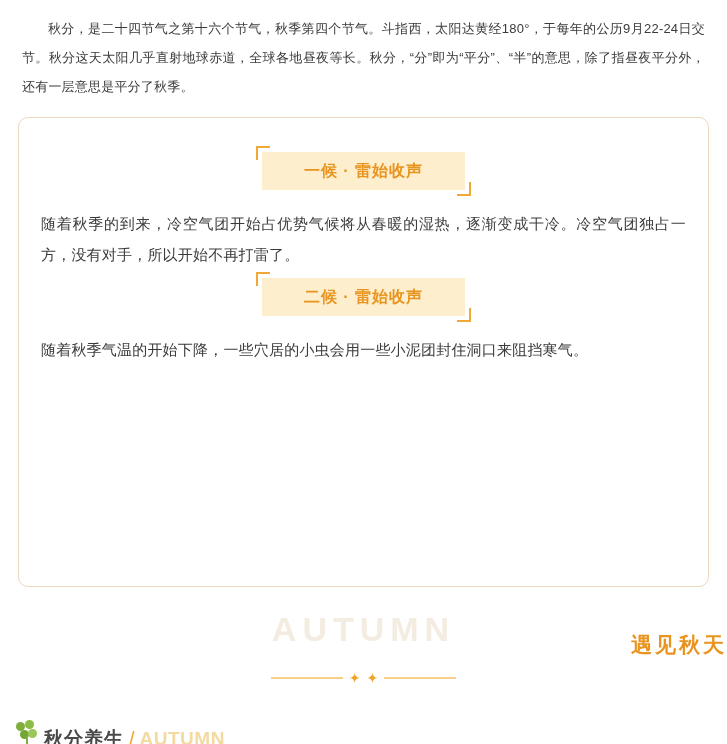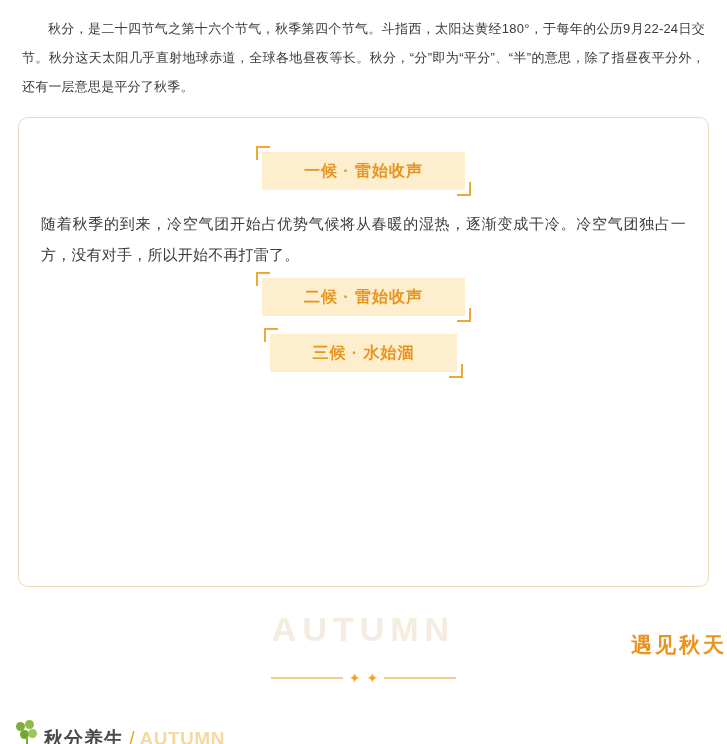--- a/index.html
+++ b/index.html
@@ -213,30 +213,24 @@
     </div>
 
     <div class="section">
       <div class="heading-wrap">
         <div class="heading">
           <span class="corner tl"></span>
           <span class="corner br"></span>
           <span>二候 · 雷始收声</span>
         </div>
       </div>
+      <p class="body-text">随着秋季气温的开始下降，一些穴居的小虫会用一些小泥团封住洞口来阻挡寒气。</p>
     </div>
 
     <div class="section">
-      <div class="heading-wrap">
-        <div class="heading">
-          <span class="corner tl"></span>
-          <span class="corner br"></span>
-          <span>三候 · 水始涸</span>
-        </div>
-      </div>
     </div>
 
   </div>
 
   <div class="footer">
     <div class="watermark">AUTUMN</div>
     <div class="footer-title">遇见秋天</div>
     <div class="leaf-row">
       <span class="bar"></span>
       <span class="leaf">✦</span>

